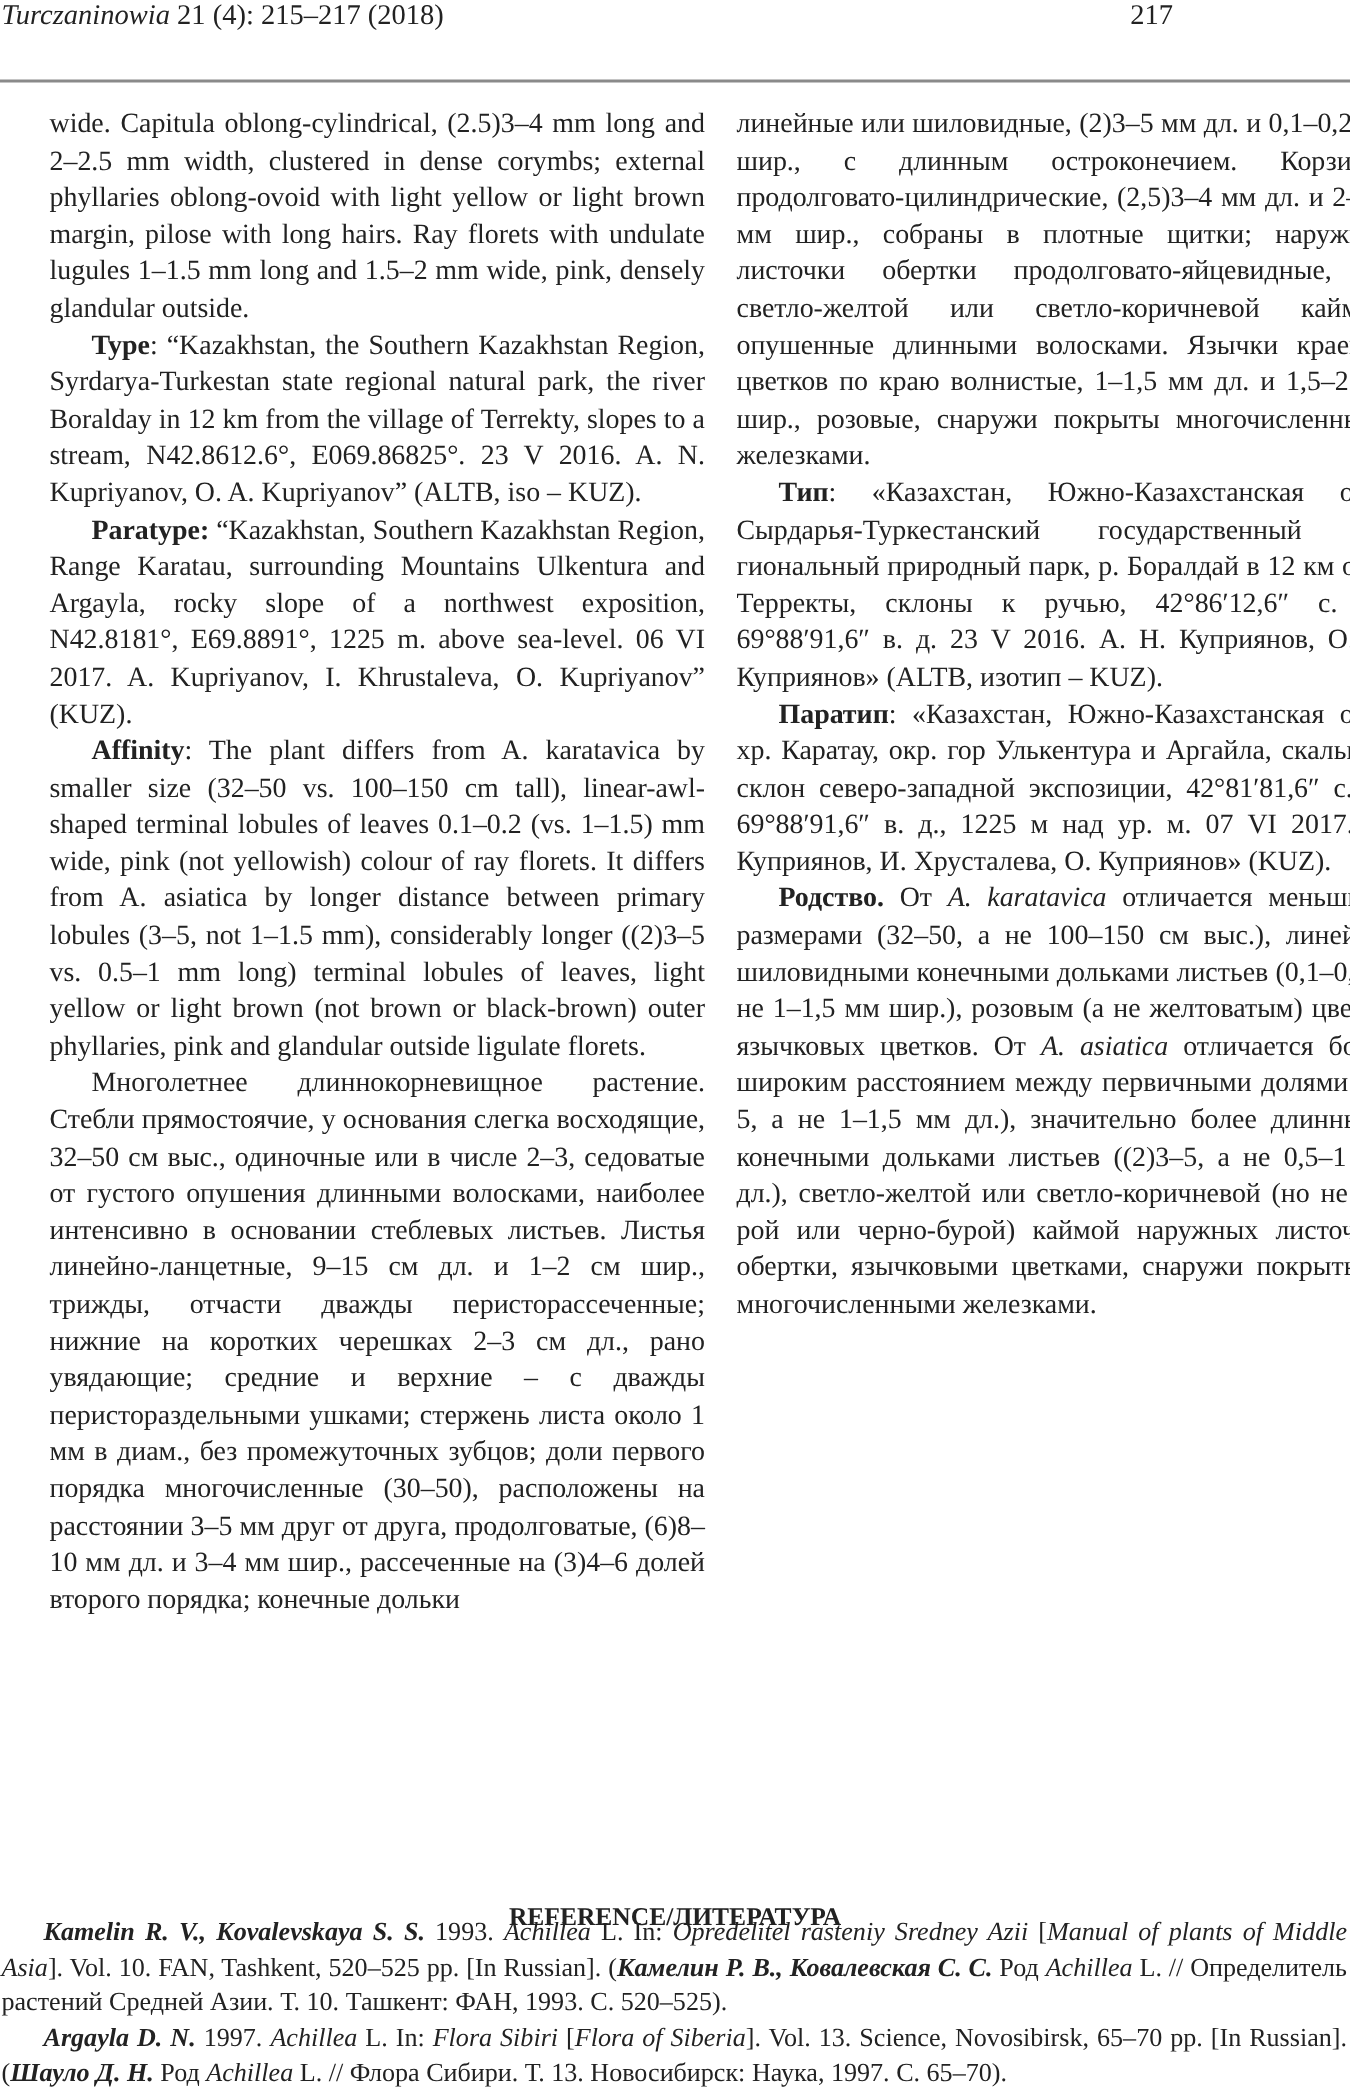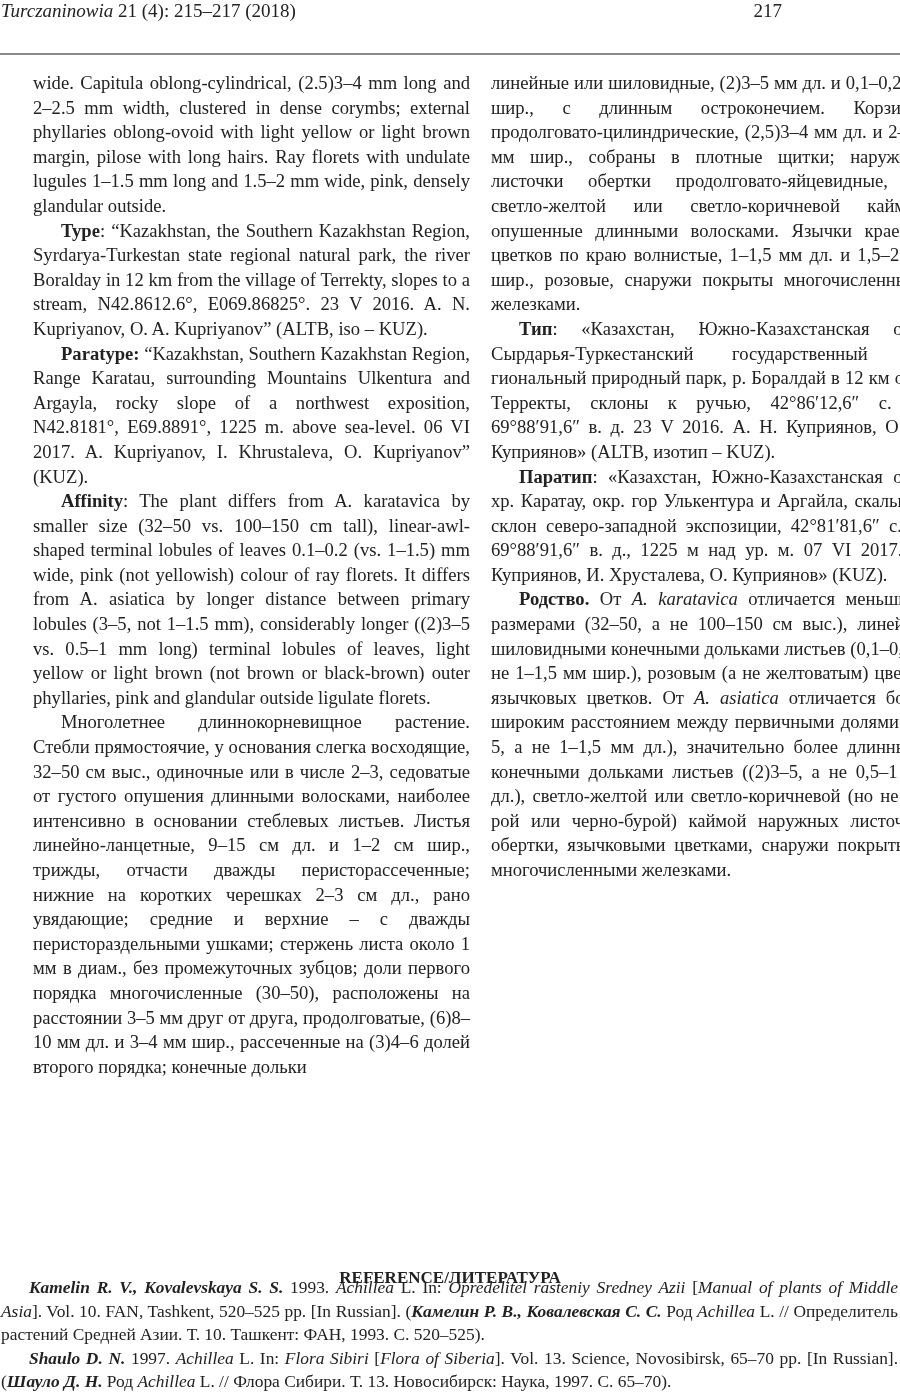--- a/index.html
+++ b/index.html
@@ -65,14 +65,14 @@
   <p>линейные или шиловидные, (2)3–5 мм дл. и 0,1–0,2 мм шир., с длинным остроконечием. Корзин­ки продолговато-цилиндрические, (2,5)3–4 мм дл. и 2–2,5 мм шир., собраны в плотные щитки; наружные листочки обертки продолговато-яйце­видные, со светло-желтой или светло-коричне­вой каймой, опушенные длинными волосками. Язычки краевых цветков по краю волнистые, 1–1,5 мм дл. и 1,5–2 мм шир., розовые, снаружи покрыты многочисленными железками.</p>
   <p class="ind"><b>Тип</b><span>: «Казахстан, Южно-Казахстанская обл., Сырдарья-Туркестанский государственный ре­гиональный природный парк, р. Боралдай в 12 км от с. Терректы, склоны к ручью, 42°86′12,6″ с. ш. 69°88′91,6″ в. д. 23 V 2016. А. Н. Куприя­нов, О. А. Куприянов» (ALTB, изотип – KUZ).</span></p>
   <p class="ind"><b>Паратип</b><span>: «Казахстан, Южно-Казахстанская обл., хр. Каратау, окр. гор Улькентура и Аргай­ла, скальный склон северо-западной экспозиции, 42°81′81,6″ с. ш. 69°88′91,6″ в. д., 1225 м над ур. м. 07 VI 2017. А. Куприянов, И. Хрусталева, О. Куприянов» (KUZ).</span></p>
   <p class="ind"><b>Родство.</b><span> От </span><i>A. karatavica</i><span> отличается мень­шими размерами (32–50, а не 100–150 см выс.), линейно-шиловидными конечными дольками листьев (0,1–0,2, а не 1–1,5 мм шир.), розовым (а не желтоватым) цветом язычковых цветков. От </span><i>A. asiatica</i><span> отличается более широким расстояни­ем между первичными долями (3–5, а не 1–1,5 мм дл.), значительно более длинными конечны­ми дольками листьев ((2)3–5, а не 0,5–1 мм дл.), светло-желтой или светло-коричневой (но не бу­рой или черно-бурой) каймой наружных листоч­ков обертки, язычковыми цветками, снаружи по­крытыми многочисленными железками.</span></p>
 </div>
 
 <div class="refs-title">REFERENCE/ЛИТЕРАТУРА</div>
 
 <div class="refs">
   <p><b>Kamelin R. V., Kovalevskaya S. S.</b><span> 1993. </span><i>Achillea</i><span> L. In: </span><i>Opredelitel rasteniy Sredney Azii</i><span> [</span><i>Manual of plants of Middle Asia</i><span>]. Vol. 10. FAN, Tashkent, 520–525 pp. [In Russian]. (</span><b>Камелин Р. В., Ковалевская С. С.</b><span> Род </span><i>Achillea</i><span> L. // Определитель растений Средней Азии. Т. 10. Ташкент: ФАН, 1993. С. 520–525).</span></p>
-  <p><b>Shaulo D. N.</b><span> 1997. </span><i>Achillea</i><span> L. In: </span><i>Flora Sibiri</i><span> [</span><i>Flora of Siberia</i><span>]. Vol. 13. Science, Novosibirsk, 65–70 pp. [In Russian]. (</span><b>Шауло Д. Н.</b><span> Род </span><i>Achillea</i><span> L. // Флора Сибири. Т. 13. Новосибирск: Наука, 1997. С. 65–70).</span></p>
+  <p><b>Argayla D. N.</b><span> 1997. </span><i>Achillea</i><span> L. In: </span><i>Flora Sibiri</i><span> [</span><i>Flora of Siberia</i><span>]. Vol. 13. Science, Novosibirsk, 65–70 pp. [In Russian]. (</span><b>Шауло Д. Н.</b><span> Род </span><i>Achillea</i><span> L. // Флора Сибири. Т. 13. Новосибирск: Наука, 1997. С. 65–70).</span></p>
 </div>
 
 </body></html>

